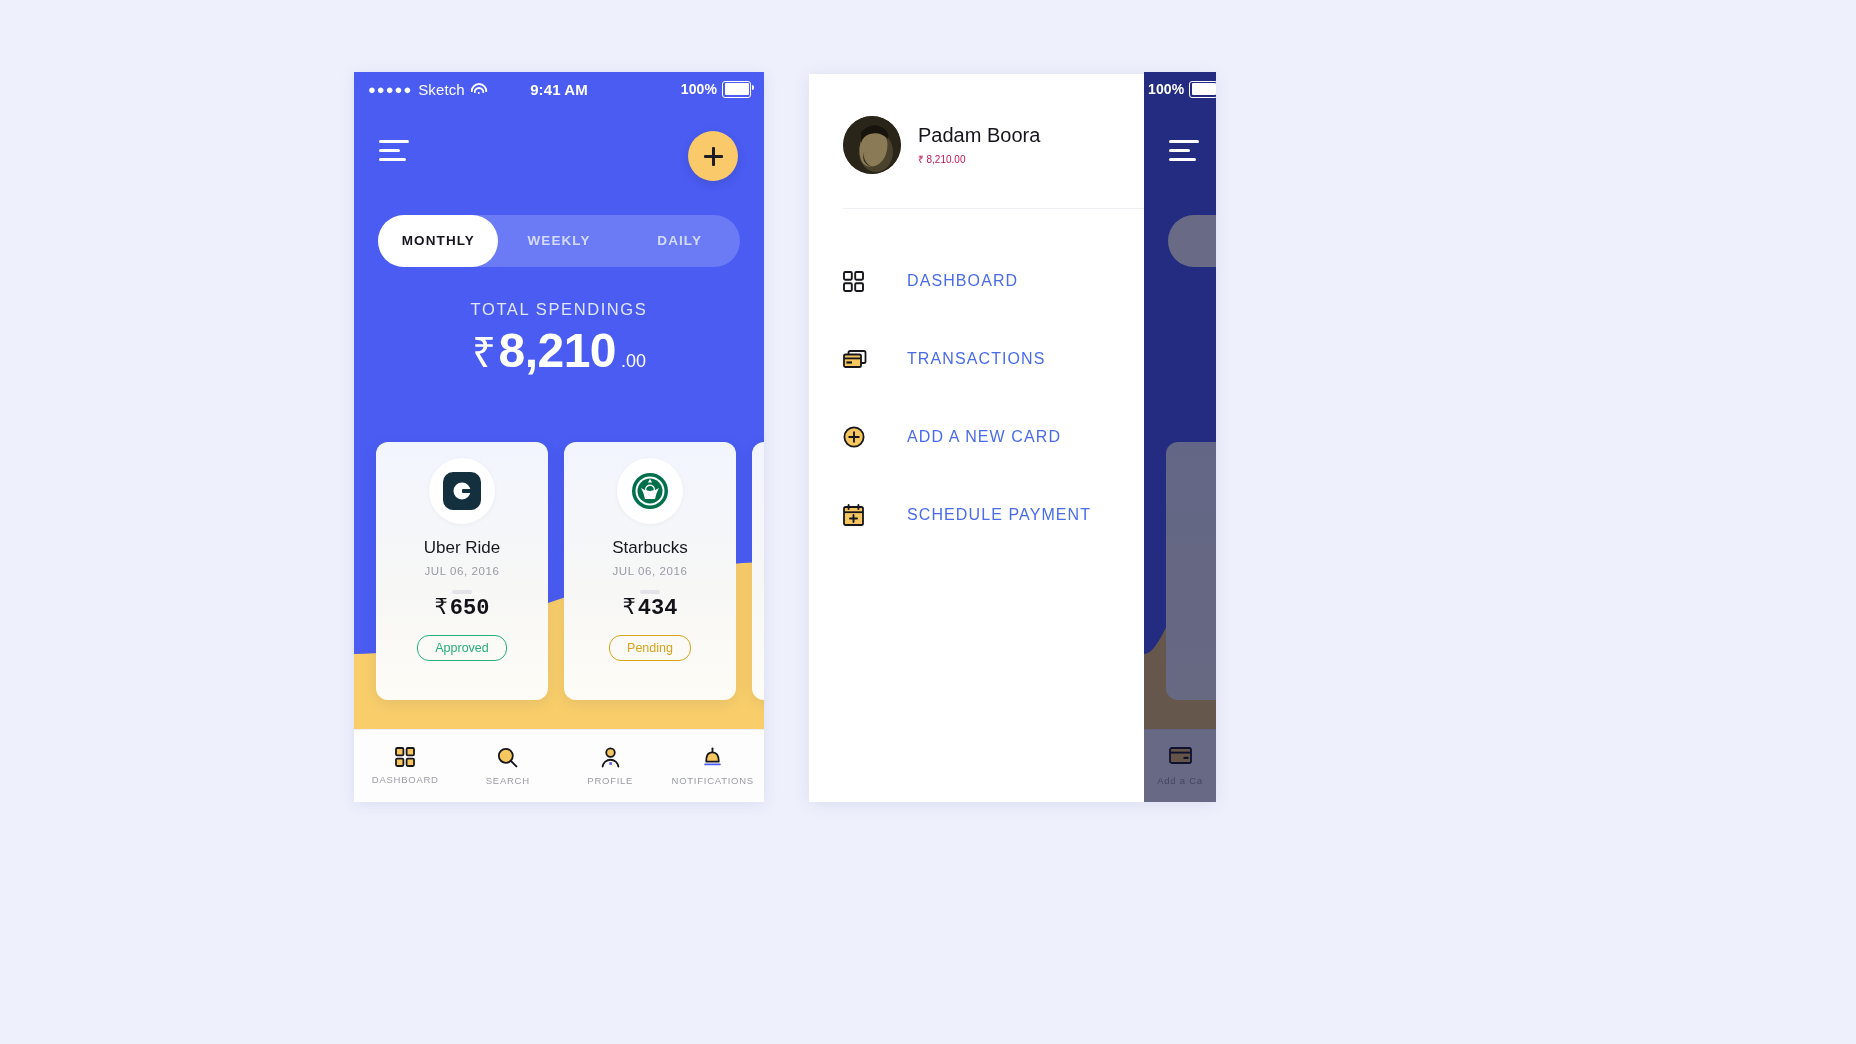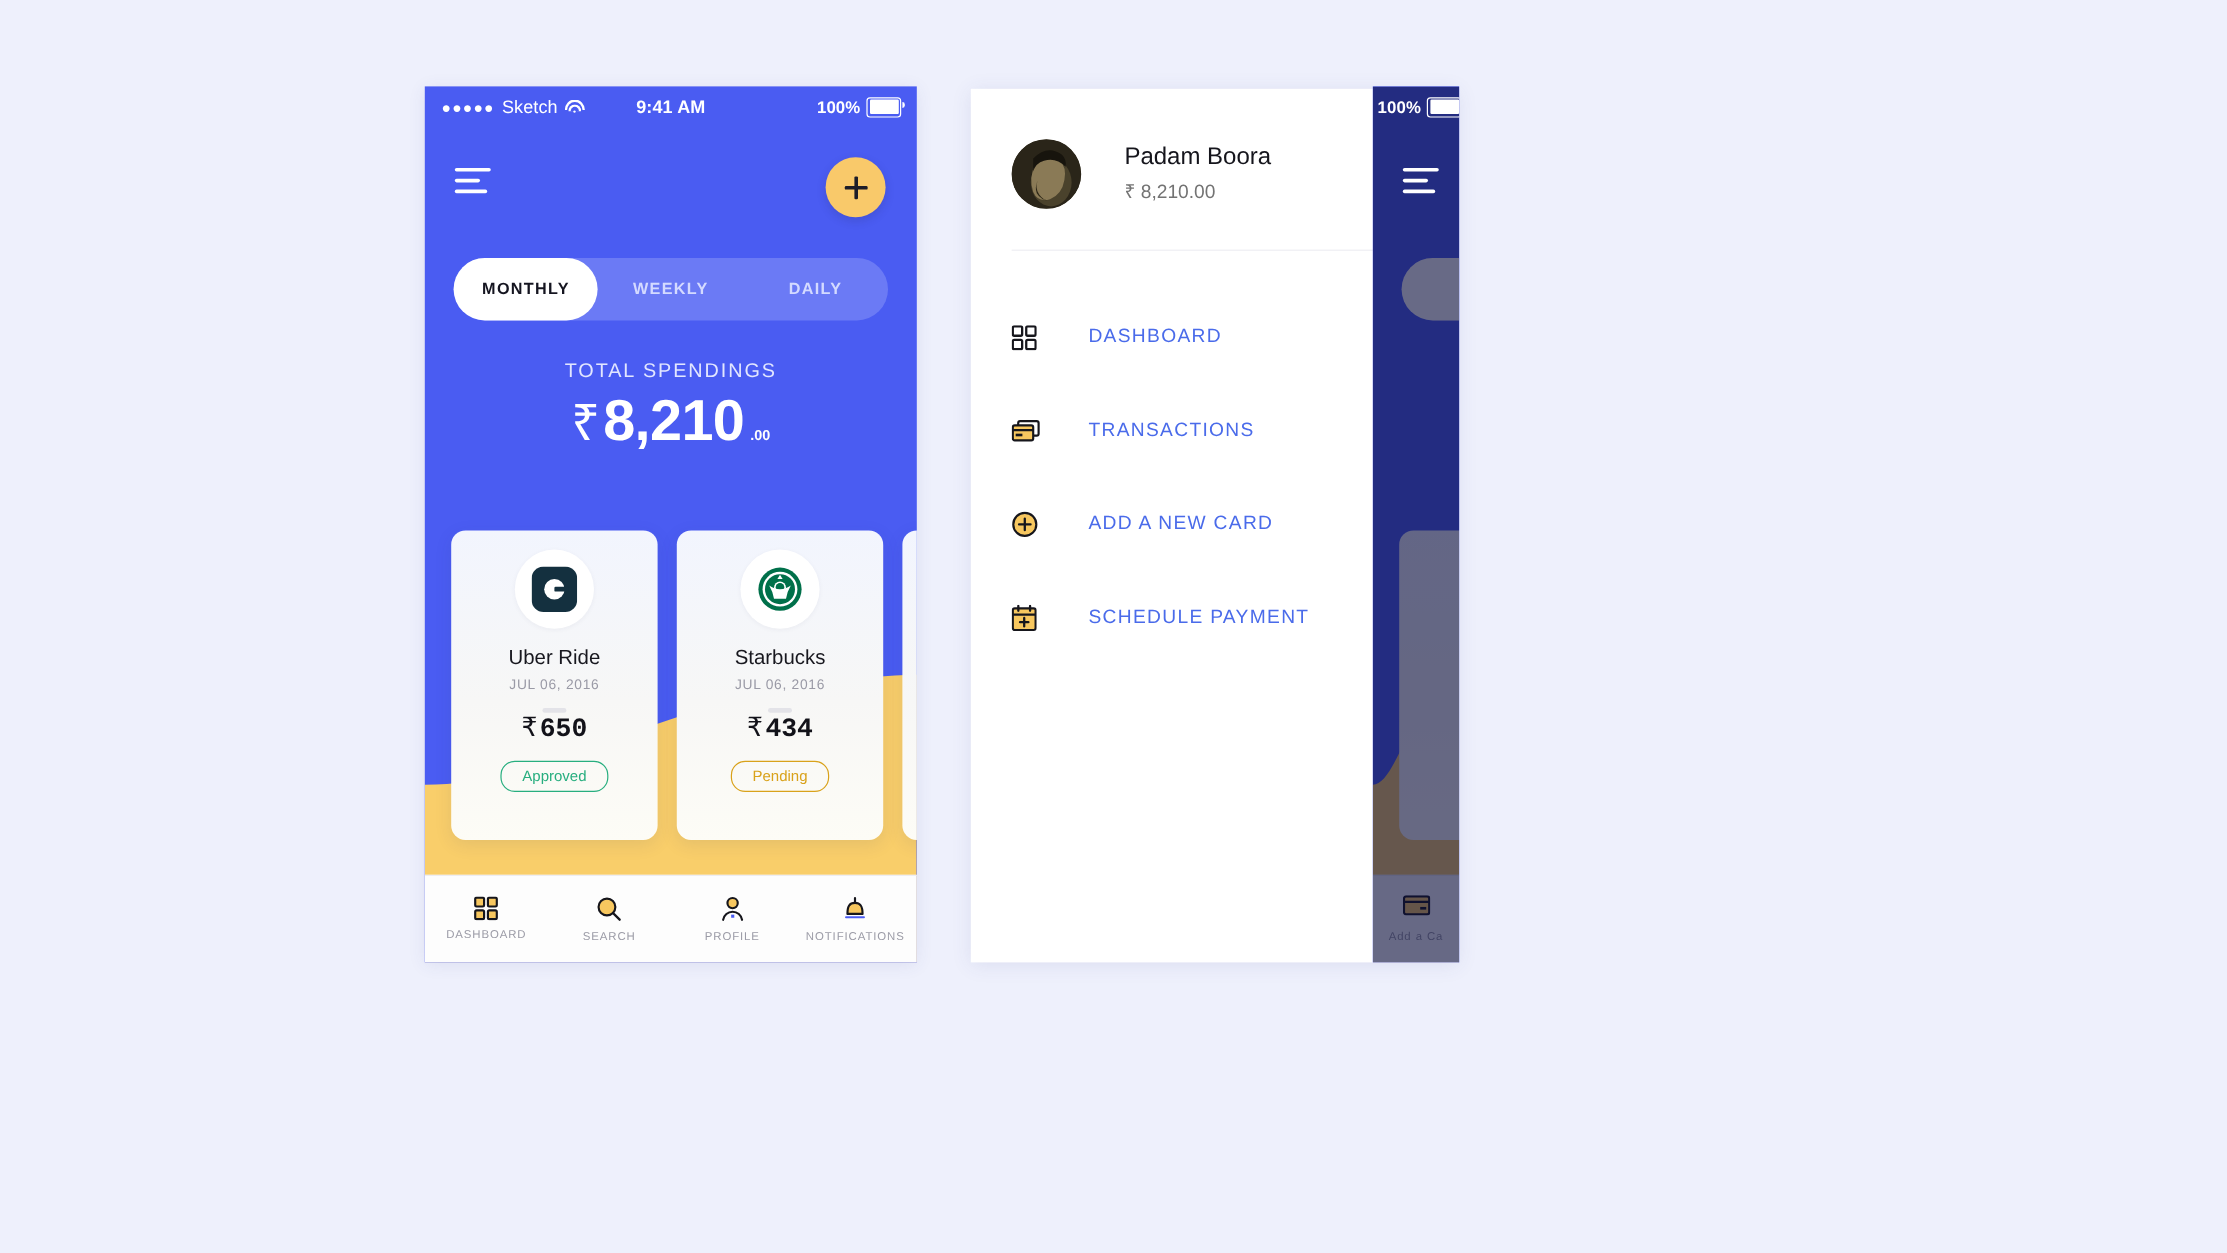--- a/index.html
+++ b/index.html
@@ -86,21 +86,21 @@
   
   .total-label {
     position:absolute; top:228px; left:0; right:0; text-align:center;
     color:#e2e6ff; font-size:16.5px; letter-spacing:1.6px;
   }
   .total-amount {
     position:absolute; top:250px; left:0; right:0; text-align:center;
     color:#fff; font-size:48px; font-weight:bold; letter-spacing:-.5px;
   }
   .total-amount .rup { font-weight:300; font-size:42px; margin-right:3px;}
-  .total-amount .cents { font-size:12px; font-weight:bold; letter-spacing:0; margin-left:5px;}
+  .total-amount .cents { font-size:18px; font-weight:normal; letter-spacing:0; margin-left:5px;}
 
   
   .wave { position:absolute; left:0; right:0; bottom:0; height:240px; }
   .wave svg { display:block; width:100%; height:100%; }
 
   
   .cards-rail {
     position:absolute; left:22px; top:370px; display:flex; gap:16px;
   }
   .txn-card {
@@ -146,23 +146,23 @@
     overflow:hidden;
   }
   .profile-row {
     position:absolute; left:34px; top:32px; right:22px; height:78px;
     display:flex; align-items:center;
   }
   .avatar {
     width:58px;height:58px;border-radius:50%;overflow:hidden;flex:0 0 auto;
     background:#3b3526;
   }
-  .profile-text { margin-left:36px; flex:1; }
+  .profile-text { margin-left:17px; flex:1; }
   .profile-name { font-size:20px; color:#15151c; }
-  .profile-balance { margin-top:5px; font-size:16px; color:#737373; }
+  .profile-balance { margin-top:5px; font-size:10px; color:#be185d; }
   .chev {
     width:11px;height:11px;border-right:2px solid #9b9ba8;border-top:2px solid #9b9ba8;
     transform:rotate(45deg); flex:0 0 auto; margin-right:8px;
   }
   .divider { position:absolute; left:34px; right:0px; height:1px; background:#eeeef3; }
   #divider-top { top:134px; }
 
   .menu-list { position:absolute; left:34px; top:168px; right:20px; }
   .menu-item {
     display:flex; align-items:center; height:78px;

